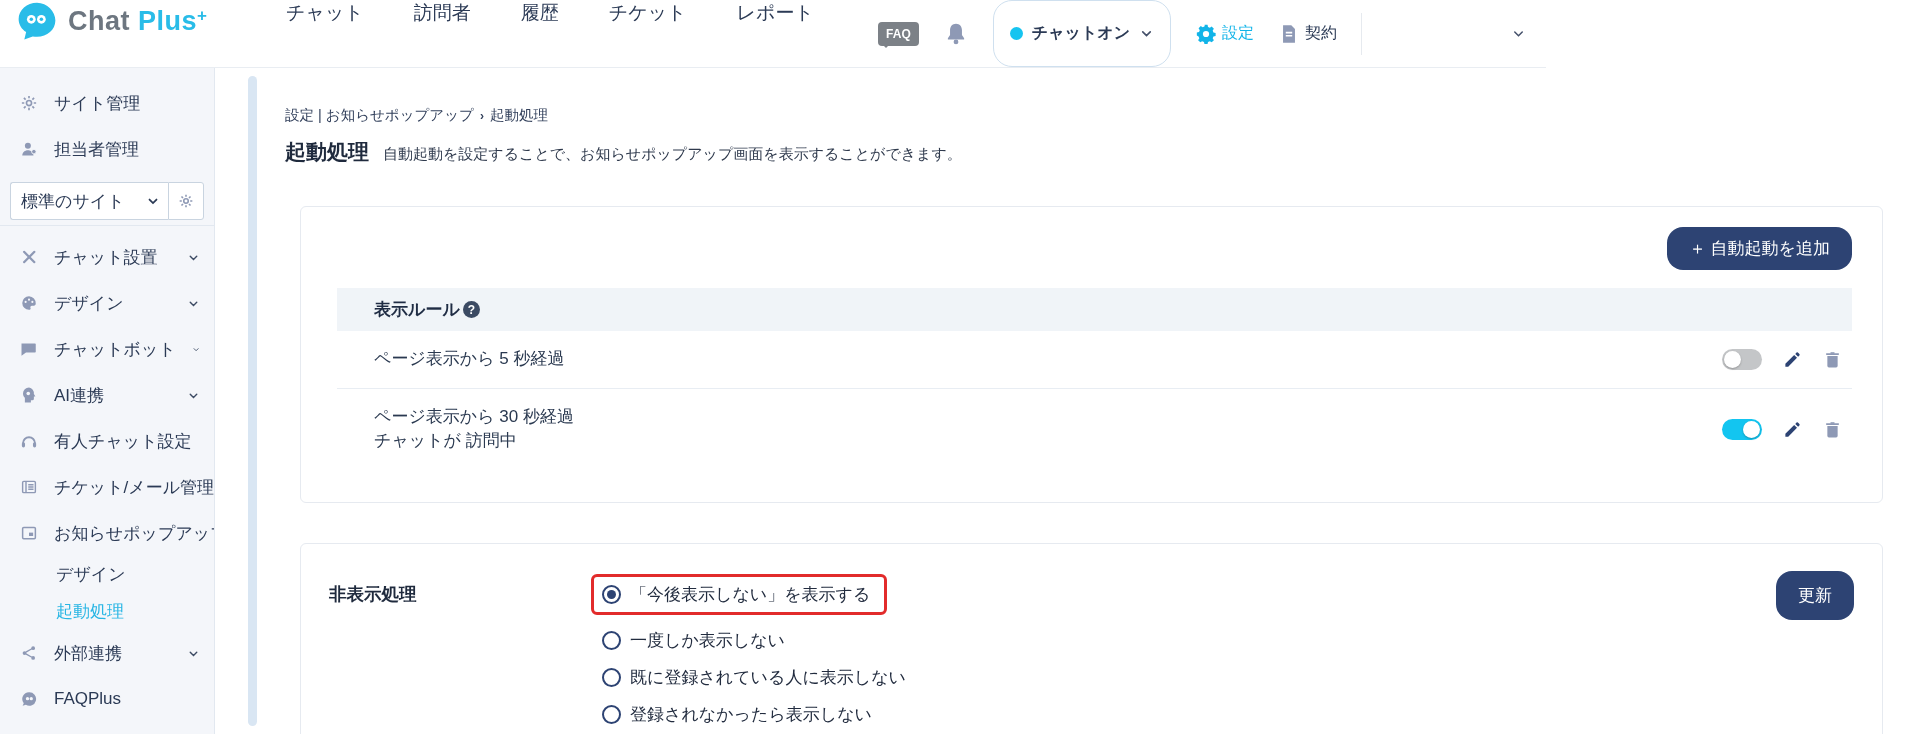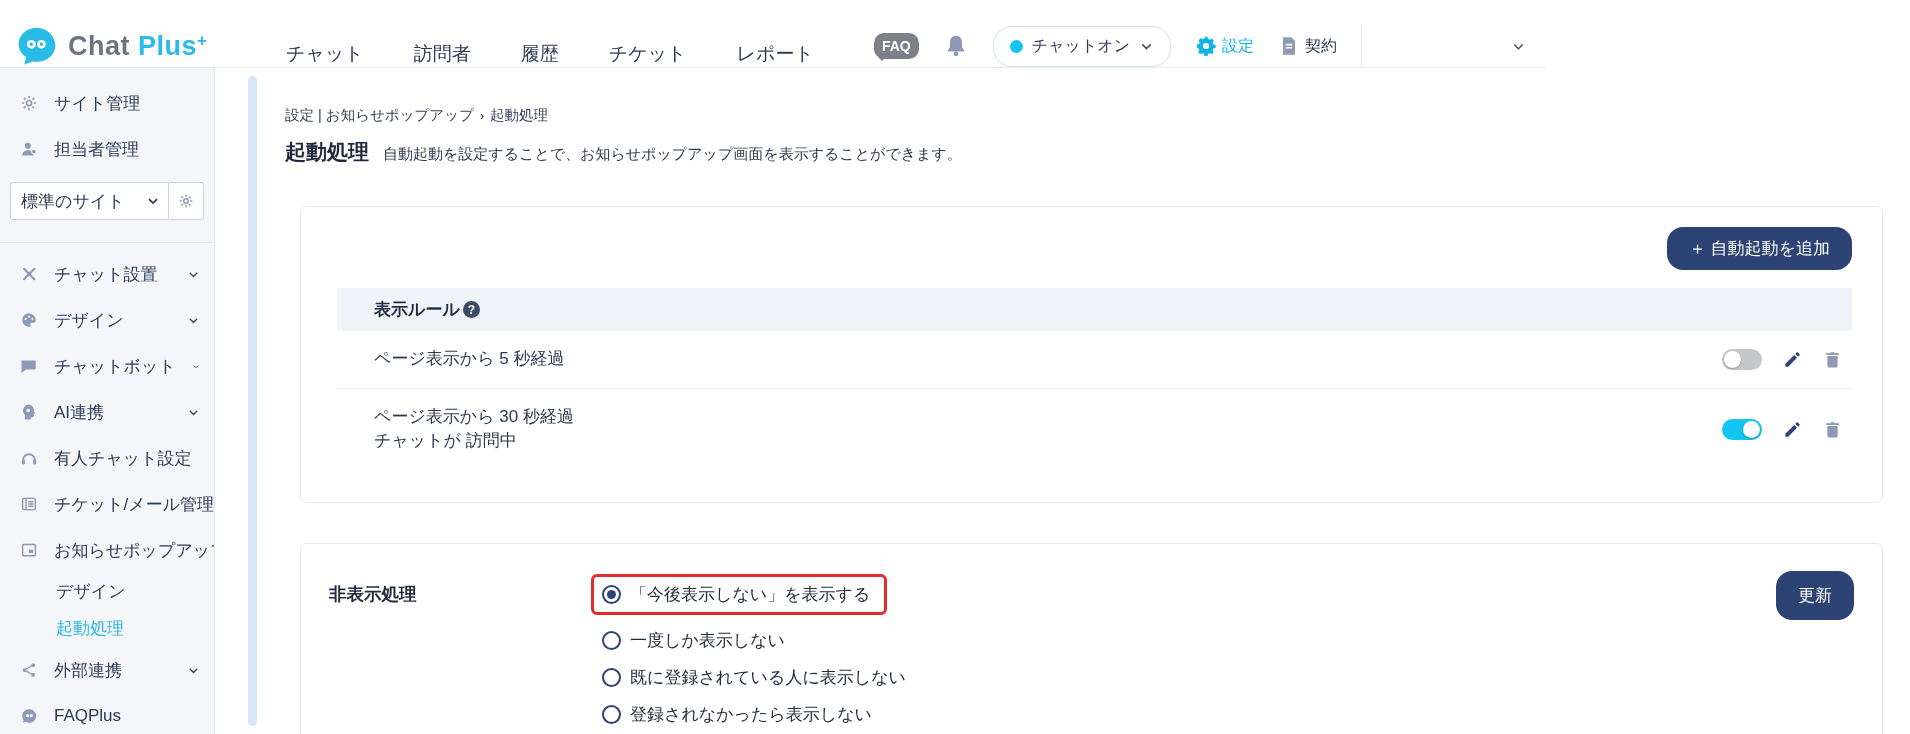--- a/index.html
+++ b/index.html
@@ -1,37 +1,37 @@
 <!DOCTYPE html>
 <html><head>
 <meta charset="utf-8">
 <style>
   * { margin:0; padding:0; box-sizing:border-box; }
   html,body { width:1910px; height:734px; overflow:hidden; background:#fff;
     font-family:"Liberation Sans","DejaVu Sans",sans-serif; color:#2b3a55; }
 
   
   .header { position:absolute; left:0; top:0; width:1546px; height:68px; background:#fff;
-    border-bottom:1px solid #e9edf2; display:flex; align-items:flex-end; z-index:5; }
+    border-bottom:1px solid #e9edf2; display:flex; align-items:flex-start; z-index:5; }
   .logo { display:flex; align-items:center; gap:10px; padding-left:16px; width:250px; }
   .logo-bubble { width:42px; height:42px; }
   .logo-text { font-size:27px; font-weight:bold; letter-spacing:.5px; }
   .logo-chat { color:#6d7680; }
   .logo-plus { color:#29bce8; }
   .logo-sup { color:#29bce8; font-size:17px; vertical-align:top; }
   .topnav { display:flex; gap:50px; margin-left:36px; }
   .topnav .nav-item { font-size:19px; color:#2b3a55; cursor:pointer; }
   .header-right { margin-left:auto; display:flex; align-items:center; gap:24px; padding-right:20px; }
-  .faq-badge { position:relative; background:#7c8187; color:#fff; font-size:14px; font-weight:bold;
-    padding:5px 8px; border-radius:10px; }
+  .faq-badge { position:relative; background:#7c8187; color:#fff; font-size:12px; font-weight:bold;
+    padding:5px 8px; border-radius:4px; }
   .faq-badge:after { content:""; position:absolute; left:4px; bottom:-6px; border:4px solid transparent;
     border-top-color:#7c8187; }
   .bell { width:26px; height:26px; color:#8e99b5; }
   .status-pill { display:flex; align-items:center; gap:9px; border:1px solid #cfe0ef; border-radius:19px;
-    padding:9px 16px; background:#fff; cursor:pointer; }
+    padding:22px 16px; background:#fff; cursor:pointer;font-weight:bold; }
   .status-dot { width:13px; height:13px; border-radius:50%; background:#16c4f0; }
   .status-label { font-size:16px; }
   .chev { width:15px; height:15px; color:#44506a; }
   .hdr-link { display:flex; align-items:center; gap:5px; cursor:pointer; }
   .hdr-link .ic { width:22px; height:22px; }
   .settings-link { color:#12b4e8; }
   .settings-link .ic { color:#12b4e8; }
   .hdr-label { font-size:16px; }
   .contract-link .ic { color:#8e99b5; }
   .hdr-divider { width:1px; height:42px; background:#e6eaef; }
@@ -39,21 +39,21 @@
 
   
   .sidebar { position:absolute; left:0; top:68px; width:215px; bottom:0; background:#f4f6fa;
     border-right:1px solid #e2e8f0; padding-top:12px; overflow:hidden; }
   .side-item { display:flex; align-items:center; gap:16px; height:46px; padding:0 14px 0 20px;
     font-size:17px; cursor:pointer; position:relative; }
   .side-item .sicon { width:18px; height:18px; color:#8e99b5; flex:0 0 18px; }
   .side-item .schev { width:13px; height:13px; color:#3c4a63; margin-left:auto; }
   .side-item .schev.adjacent { margin-left:2px; }
   .side-label { white-space:nowrap; }
-  .site-select-row { display:flex; margin:10px 10px 22px 10px; height:38px; }
+  .site-select-row { display:flex; margin:10px 10px 5px 10px; height:38px; }
   .site-select { flex:1; background:#fff; border:1px solid #c9d4e0; border-right:none;
     border-radius:3px 0 0 3px; display:flex; align-items:center; padding:0 8px 0 10px; font-size:17px; cursor:pointer; }
   .site-select .chev { margin-left:auto; width:14px; height:14px; color:#2b3a55; }
   .site-gear-btn { width:36px; background:#fff; border:1px solid #c9d4e0; border-radius:0 3px 3px 0;
     display:flex; align-items:center; justify-content:center; cursor:pointer; }
   .site-gear-btn .sicon { width:16px; height:16px; color:#8e99b5; }
   .side-divider { height:1px; background:#e2e8f0; margin:2px 0 8px 0; }
   .sub-item { display:flex; align-items:center; height:37px; padding-left:56px; font-size:17px; cursor:pointer; }
   .sub-item.active { color:#29b6e4; }
   .side-scrollbar { position:absolute; left:248px; top:76px; width:9px; height:650px;

